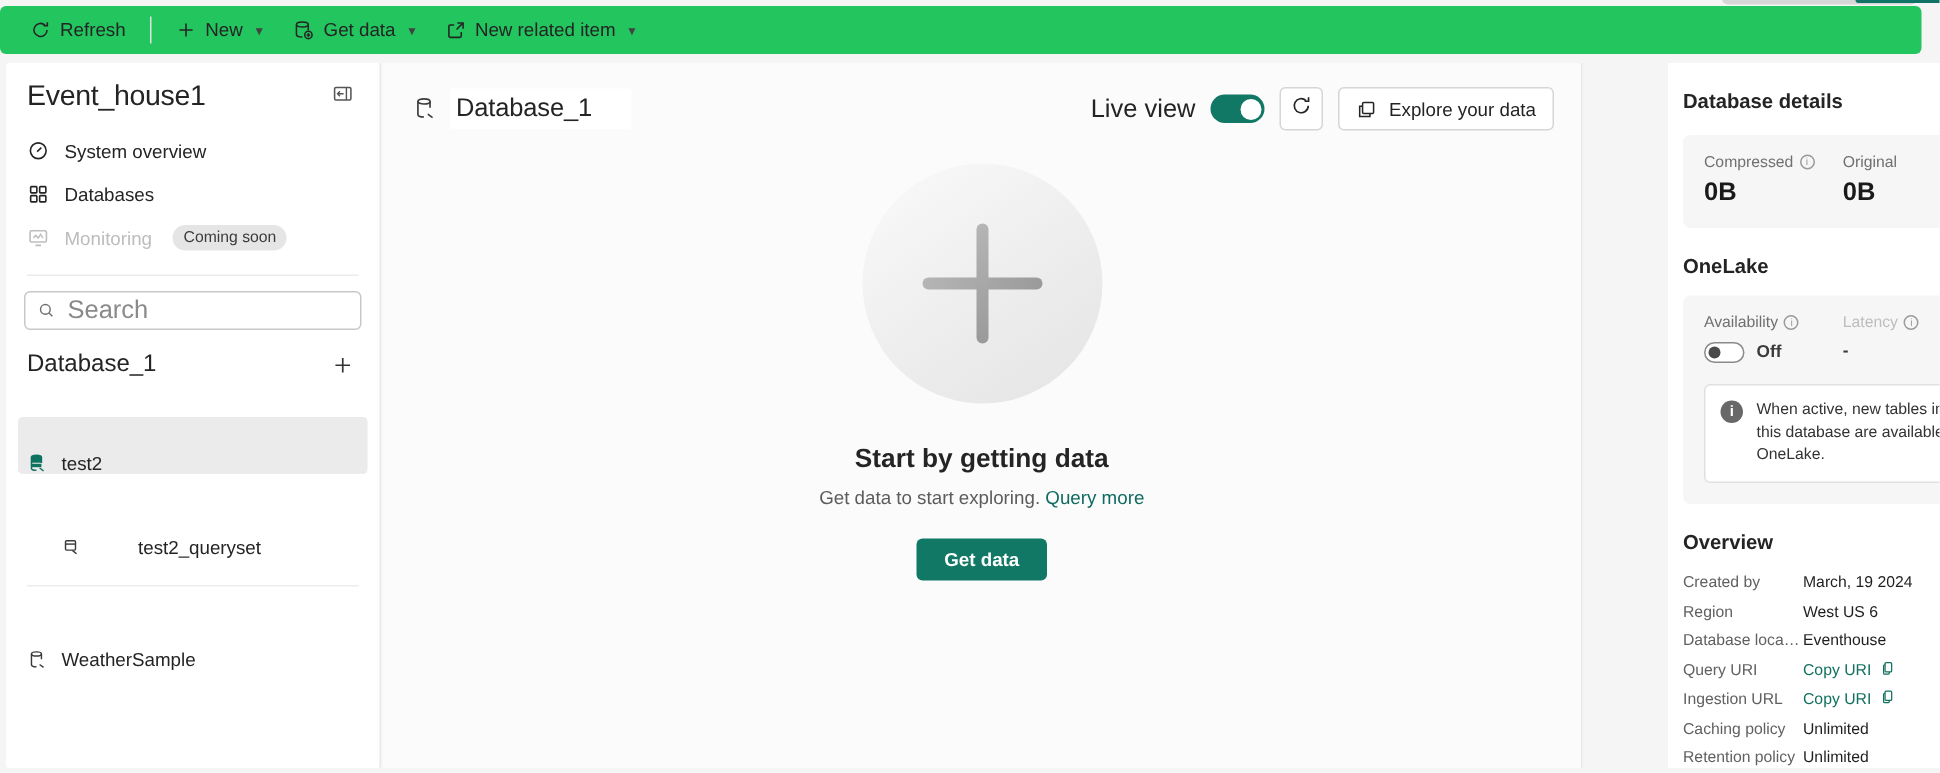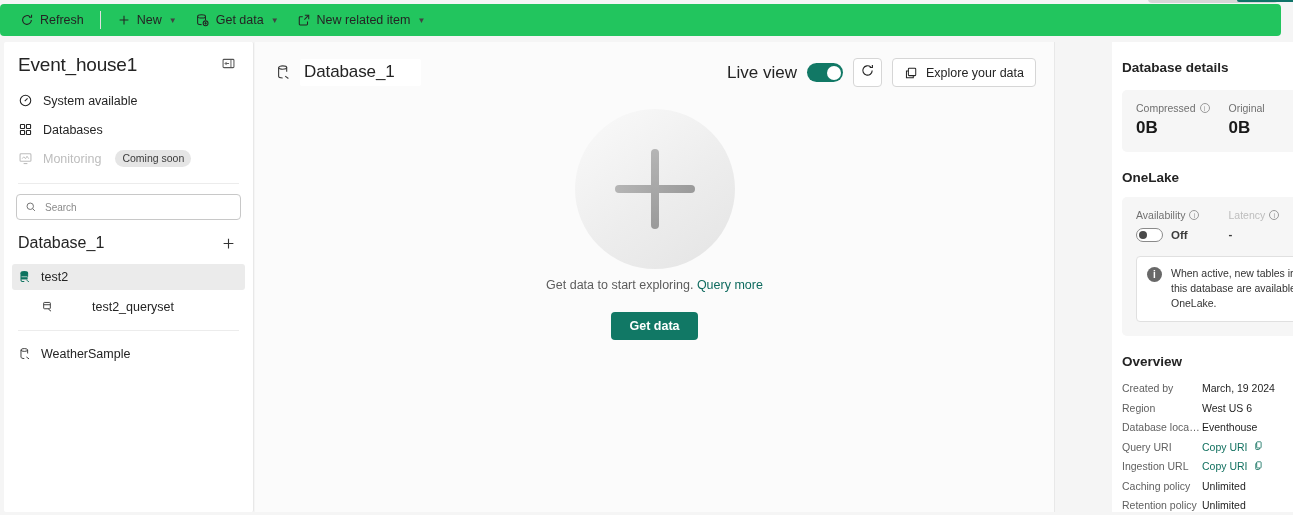--- a/index.html
+++ b/index.html
@@ -61,35 +61,35 @@
   }
   .sb-divider { height: 1px; background: #ececec; margin: 10px 14px 0 14px; }
 
   .search-wrap { padding: 10px 12px 0 12px; }
   .search-box {
     display: flex; align-items: center; gap: 8px;
     height: 26px; border: 1px solid #c8c8c8; border-radius: 4px;
     padding: 0 8px; background: #fff;
   }
   .search-box input {
-    border: 0; outline: 0; font-size: 10px; color: #242424;
+    border: 0; outline: 0; font-size: 17px; color: #242424;
     font-family: "Liberation Sans", sans-serif; width: 100%; background: transparent;
   }
   .search-box input::placeholder { color: #8a8a8a; }
 
   .tree-header {
     display: flex; align-items: center; justify-content: space-between;
     padding: 12px 14px 6px 14px;
   }
   .tree-title { font-size: 16px; color: #242424; }
   .tree-add { width: 22px; height: 22px; display:flex; align-items:center; justify-content:center; cursor:pointer; border-radius:3px; font-size: 17px; color: #333; line-height: 1; }
 
   .tree-item {
-    display: flex; align-items: center; gap: 9px;
-    height: 26px; margin: 4px 8px; padding: 0 6px; border-radius: 3px;
+    display: flex; align-items: flex-end; gap: 9px;
+    height: 38px; margin: 18px 8px; padding: 0 6px; border-radius: 3px;
     font-size: 12.5px; color: #242424; cursor: pointer;
   }
   .tree-item.selected { background: #ebebeb; }
   .tree-item.child { padding-left: 28px; gap: 38px; }
   .tree-divider { height: 1px; background: #ececec; margin: 10px 14px; }
 
   
   .main {
     position: absolute; left: 255px; top: 42px; width: 800px; height: 470px;
     background: #fbfbfb; border-right: 1px solid #e8e8e8;
@@ -277,21 +277,21 @@
       </div>
     </div>
 
     <div class="nav-item">
       <span class="ico">
         <svg width="15" height="15" viewBox="0 0 16 16" fill="none" stroke="#242424" stroke-width="1.15">
           <circle cx="8" cy="8" r="5.6"></circle>
             <path d="M10.2 5.8L7.2 8.6"></path>
         </svg>
       </span>
-      <span>System available</span>
+      <span>System overview</span>
     </div>
 
     <div class="nav-item">
       <span class="ico">
         <svg width="15" height="15" viewBox="0 0 16 16" fill="none" stroke="#242424" stroke-width="1.15">
           <rect x="2.6" y="2.6" width="4.4" height="4.4" rx="0.6"></rect>
           <rect x="9" y="2.6" width="4.4" height="4.4" rx="0.6"></rect>
           <rect x="2.6" y="9" width="4.4" height="4.4" rx="0.6"></rect>
           <rect x="9" y="9" width="4.4" height="4.4" rx="0.6"></rect>
         </svg>
@@ -414,20 +414,21 @@
       </div>
     </div>
 
     <div class="empty">
       <div class="empty-circle">
         <div class="plus-box">
           <div class="plus-h"></div>
           <div class="plus-v"></div>
         </div>
       </div>
+      <div class="empty-title">Start by getting data</div>
       <div class="empty-sub">
         <span>Get data to start exploring.</span>
         <a href="#">Query more</a>
       </div>
       <button class="btn-primary">Get data</button>
     </div>
   </div>
 
   <div class="right">
 

